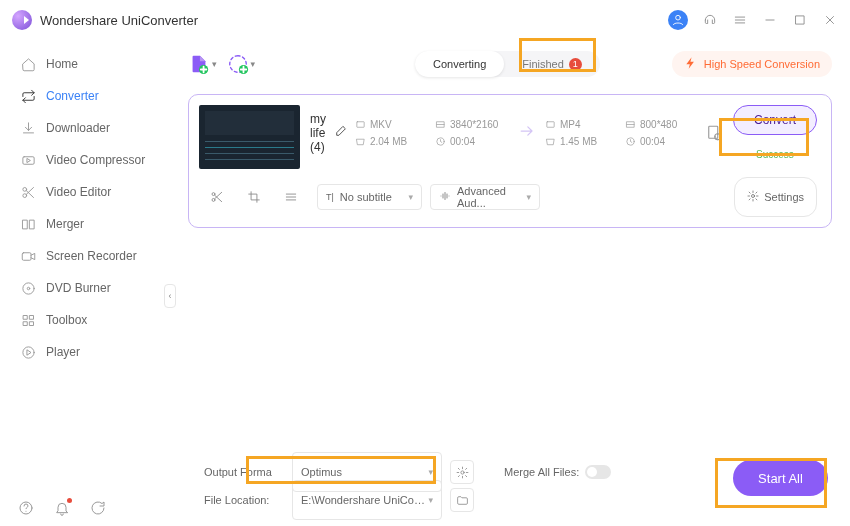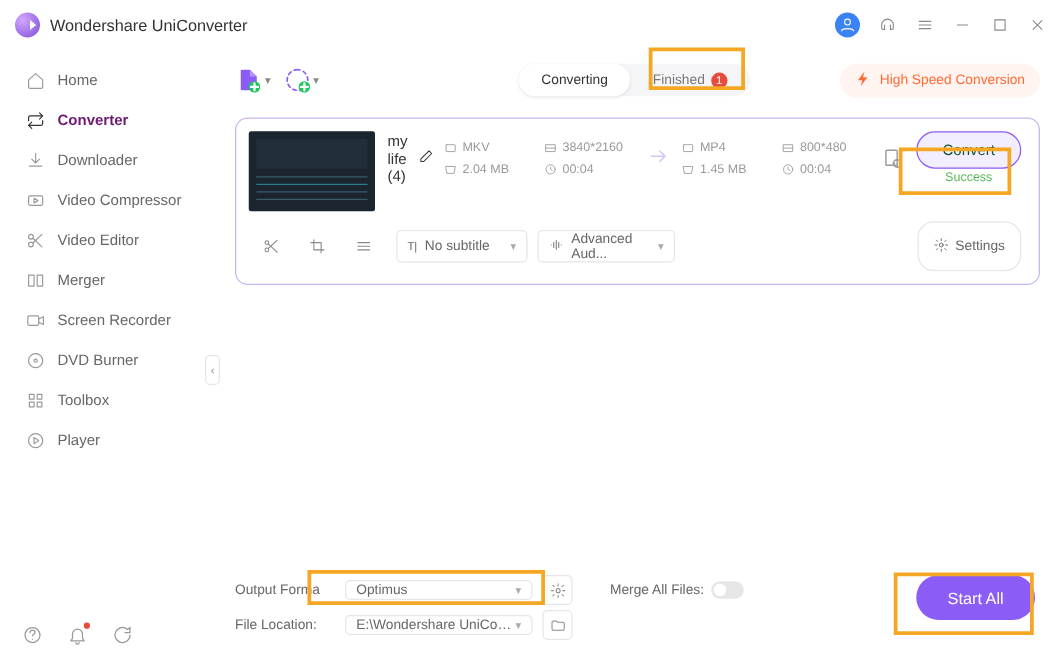--- a/index.html
+++ b/index.html
@@ -12,21 +12,21 @@
 .app-title { font-size: 13px; color: #333; }
 .tb-spacer { flex: 1; }
 .tb-icons { display: flex; align-items: center; gap: 14px; }
 .tb-icon { width: 16px; height: 16px; display: flex; align-items: center; justify-content: center; color: #888; cursor: pointer; }
 .tb-icon.user { width: 20px; height: 20px; border-radius: 50%; background: #3b82f6; color: #fff; font-size: 10px; }
 .tb-icon svg { width: 14px; height: 14px; }
 
 
 .sidebar { position: absolute; left: 0; top: 40px; bottom: 0; width: 170px; padding-top: 8px; }
 .side-item { display: flex; align-items: center; gap: 10px; padding: 8px 20px; font-size: 12px; color: #666; cursor: pointer; }
-.side-item.active { font-weight: 700; color: #701a75; }
+.side-item.active { font-weight: 400; color: #3b82f6; }
 .side-icon { width: 16px; height: 16px; display: flex; align-items: center; justify-content: center; color: #999; }
 .side-item.active .side-icon { color: #333; }
 .side-icon svg { width: 15px; height: 15px; }
 .collapse-btn { position: absolute; right: -6px; top: 244px; width: 12px; height: 24px; background: #fff; border: 1px solid #e6e6e6; border-radius: 4px; display: flex; align-items: center; justify-content: center; font-size: 9px; color: #888; cursor: pointer; }
 .bottom-icons { position: absolute; bottom: 10px; left: 18px; display: flex; gap: 20px; }
 .bot-icon { width: 16px; height: 16px; color: #999; cursor: pointer; }
 
 
 .main { position: absolute; left: 170px; right: 0; top: 40px; bottom: 0; padding: 6px 18px 0 18px; display: flex; flex-direction: column; }
 
@@ -50,37 +50,37 @@
 .thumb .bar { position: absolute; height: 1px; background: #3a5a6a; left: 6px; right: 6px; }
 .fc-info { flex: 1; display: flex; flex-direction: row; gap: 8px; }
 .fc-title { display: flex; align-items: center; gap: 8px; font-size: 12px; color: #333; }
 .fc-grid { display: flex; align-items: center; gap: 6px; }
 .fc-col { display: flex; flex-direction: column; gap: 6px; width: 74px; }
 .fc-cell { display: flex; align-items: center; gap: 4px; font-size: 10px; color: #999; }
 .fc-cell svg { width: 11px; height: 11px; }
 .fc-arrow { width: 24px; display: flex; align-items: center; justify-content: center; color: #ddd; margin-top: -4px; }
 .fc-right { display: flex; align-items: center; gap: 10px; margin-left: auto; }
 .gear-doc { width: 18px; height: 18px; color: #999; cursor: pointer; }
-.convert-btn { border: 1px solid #8b5cf6; background: #f3eeff; color: #14532d; border-radius: 16px; height: 30px; padding: 0 20px; font-size: 12px; cursor: pointer; }
-.success { font-size: 10px; color: #5cb85c; text-align: center; margin-top: 0; }
+.convert-btn { border: 1px solid #8b5cf6; background: #f3eeff; color: #4c1d95; border-radius: 16px; height: 30px; padding: 0 20px; font-size: 12px; cursor: pointer; }
+.success { font-size: 10px; color: #5cb85c; text-align: center; margin-top: 12px; }
 
 .fc-row2 { display: flex; align-items: center; gap: 8px; }
 .thumb-tools { width: 110px; display: flex; justify-content: space-around; align-items: center; }
 .thumb-tools .tt { width: 14px; height: 14px; color: #888; cursor: pointer; }
 .dd { border: 1px solid #e6e6e6; border-radius: 4px; height: 26px; padding: 0 8px; display: flex; align-items: center; gap: 6px; font-size: 11px; color: #666; cursor: pointer; background: #fff; }
 .dd .chev { margin-left: auto; font-size: 9px; color: #aaa; }
 .dd1 { width: 105px; }
 .dd2 { width: 110px; }
 .settings-chip { margin-left: auto; border: 1px solid #e6e6e6; border-radius: 13px; height: 40px; padding: 0 12px; display: flex; align-items: center; gap: 5px; font-size: 11px; color: #666; cursor: pointer; }
 
 
 .bottombar { margin-top: auto; padding: 10px 0 12px 0; }
 .bb-row { display: flex; align-items: center; gap: 8px; font-size: 11px; color: #666; height: 28px; }
-.bb-label { width: 80px; }
-.bb-dd { border: 1px solid #e6e6e6; border-radius: 4px; height: 16px; width: 150px; padding: 0 8px; display: flex; align-items: center; font-size: 11px; cursor: pointer; position: relative; }
+.bb-label { width: 80px; margin-left: 16px; }
+.bb-dd { border: 1px solid #e6e6e6; border-radius: 4px; height: 40px; width: 150px; padding: 0 8px; display: flex; align-items: center; font-size: 11px; cursor: pointer; position: relative; }
 .bb-dd .chev { margin-left: auto; font-size: 9px; color: #aaa; }
 .bb-gear { border: 1px solid #e6e6e6; border-radius: 4px; width: 24px; height: 24px; display: flex; align-items: center; justify-content: center; color: #888; cursor: pointer; }
 .merge { margin-left: 22px; display: flex; align-items: center; gap: 6px; }
 .toggle { width: 26px; height: 14px; background: #e6e6e6; border-radius: 7px; position: relative; cursor: pointer; }
 .toggle::after { content: ""; position: absolute; width: 10px; height: 10px; background: #fff; border-radius: 50%; top: 2px; left: 2px; }
 .startall { position: absolute; right: 22px; bottom: 30px; background: #8b5cf6; color: #fff; border: none; border-radius: 20px; height: 36px; width: 95px; font-size: 13px; cursor: pointer; }
 .folder-icon { border: 1px solid #e6e6e6; border-radius: 4px; width: 24px; height: 24px; display: flex; align-items: center; justify-content: center; color: #888; cursor: pointer; }
 
 svg { fill: none; stroke: currentColor; stroke-width: 1.5; stroke-linecap: round; stroke-linejoin: round; }
 </style>

